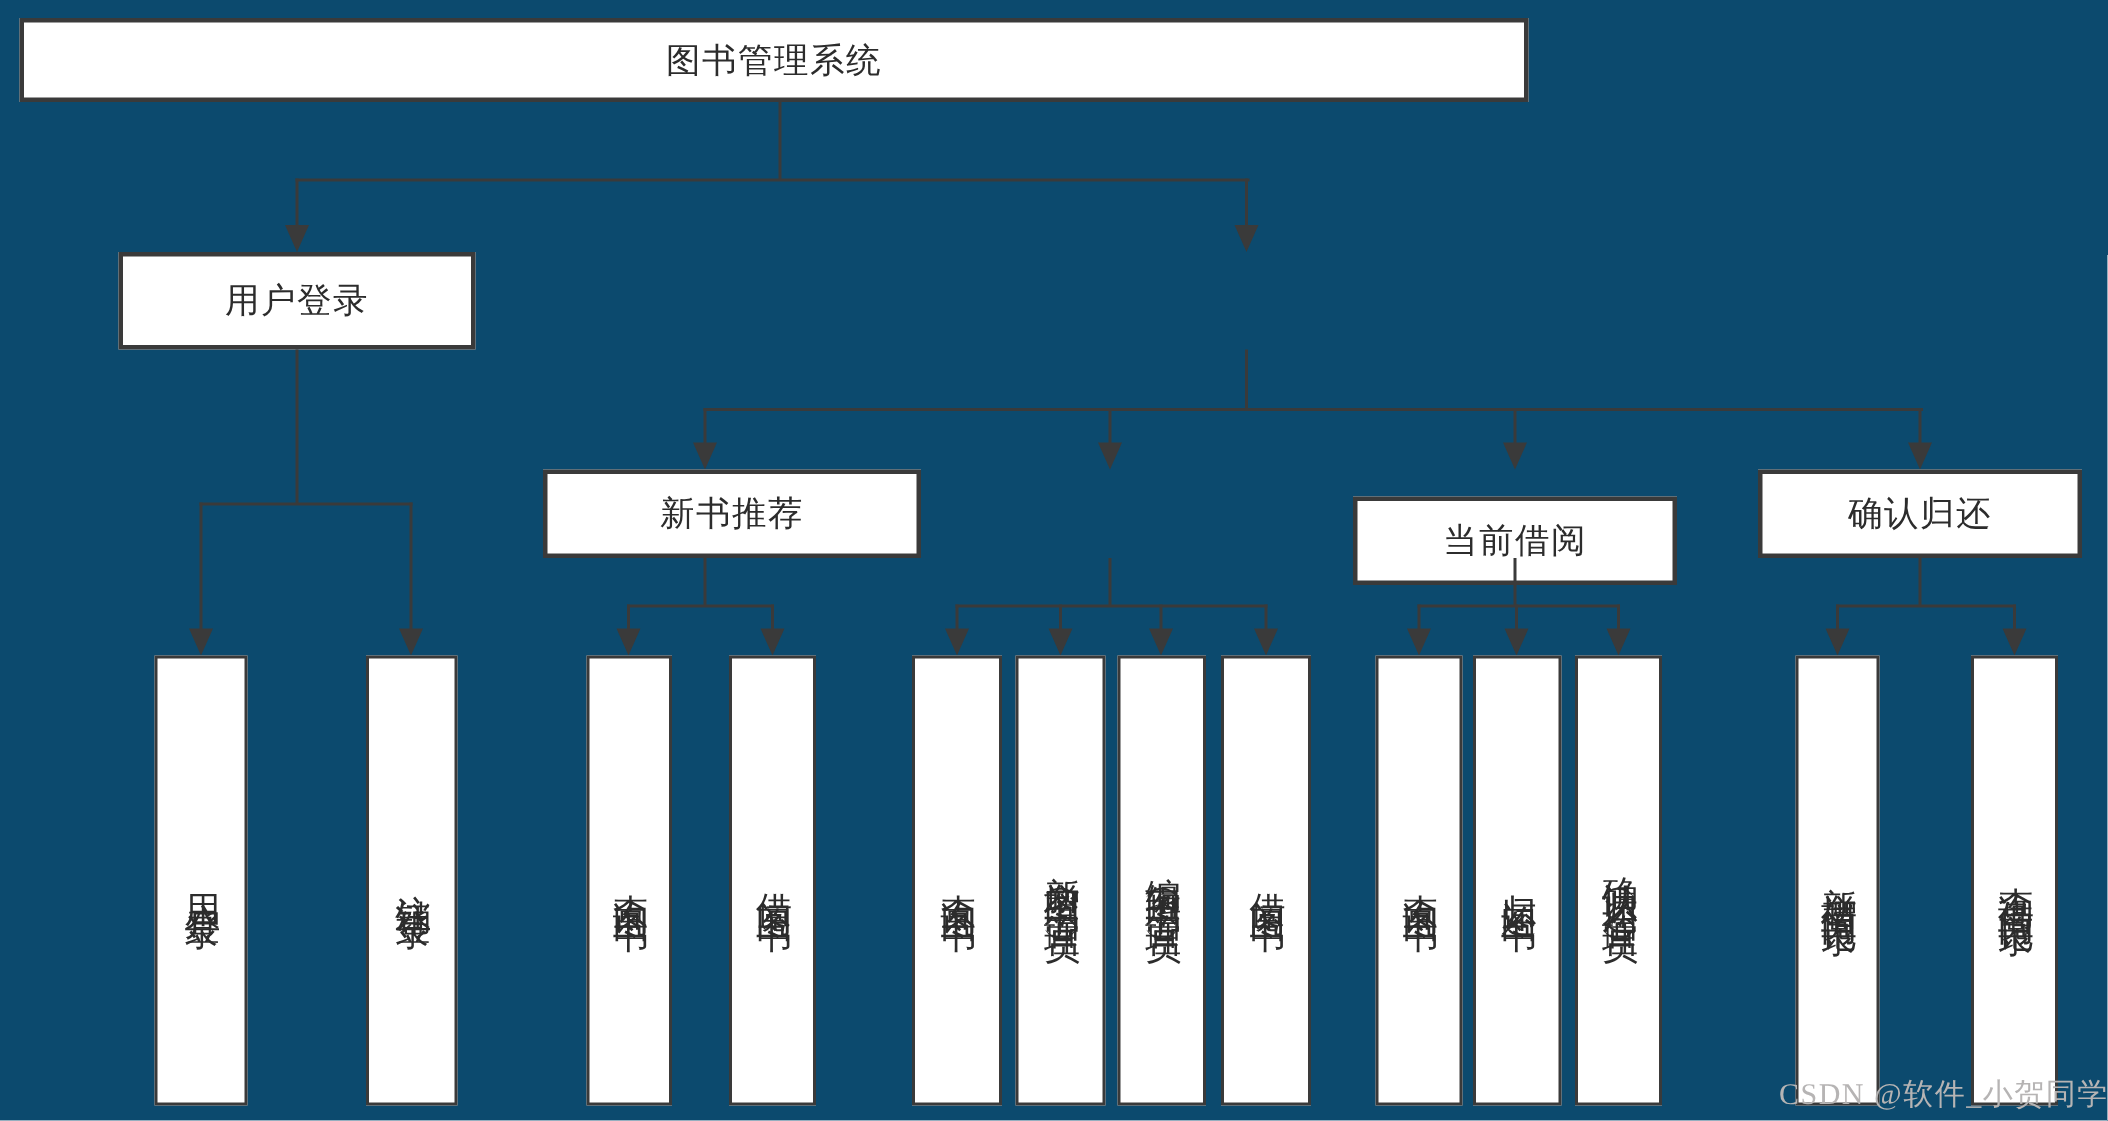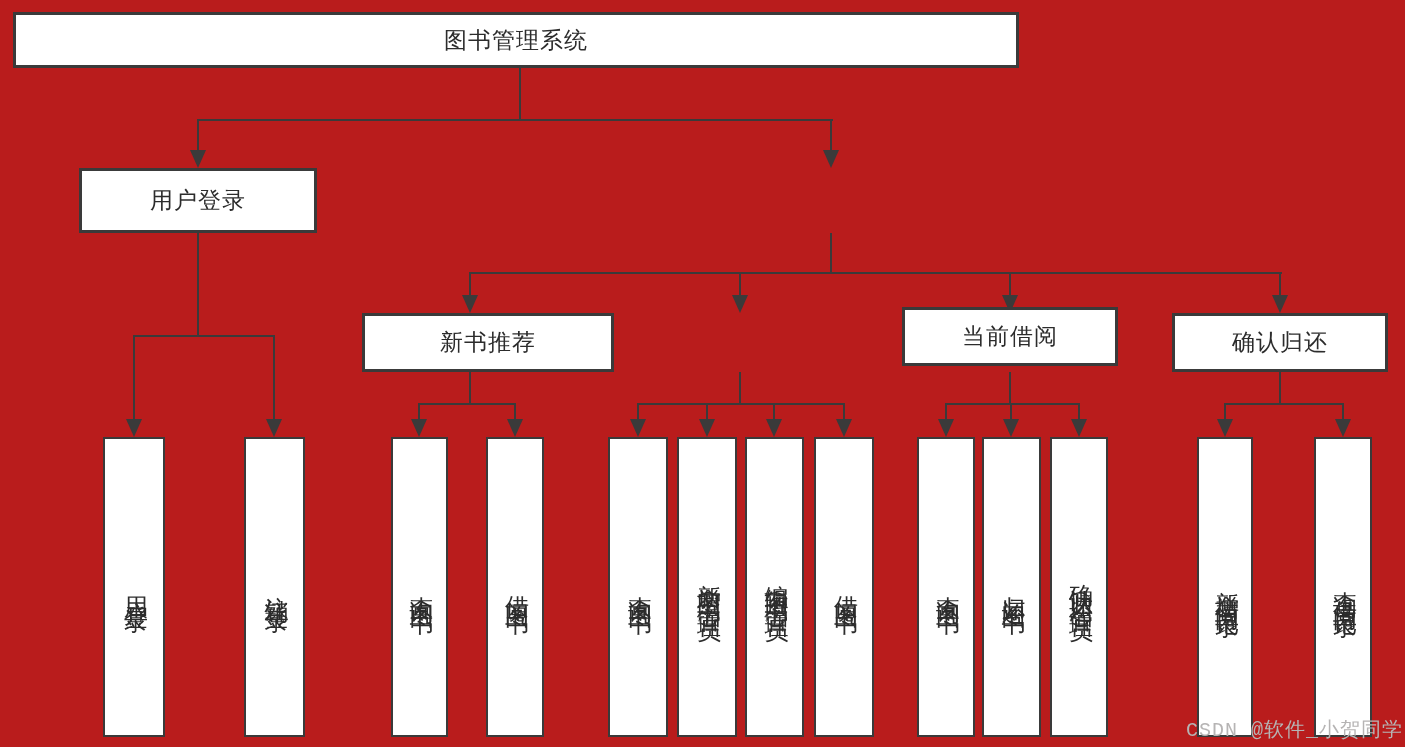--- a/index.html
+++ b/index.html
@@ -1,18 +1,18 @@
 <!DOCTYPE html>
 <html><head>
 <meta charset="utf-8">
 <style>
   html,body{margin:0;padding:0;background:#ffffff;}
   .canvas{
-    position:relative;width:1405px;height:747px;background:#b91c1c;
-    font-family:Liberation Mono, monospace;overflow:hidden;
+    position:relative;width:1405px;height:747px;background:#0c4a6e;
+    font-family:Liberation Serif, serif;overflow:hidden;
   }
   .box{
     position:absolute;box-sizing:border-box;background:#ffffff;
     border:3px solid #3a3a3a;display:flex;align-items:center;justify-content:center;
     color:#2c2c2c;
   }
   .leaf{border-width:2px;}
   .hlbl{font-size:23px;letter-spacing:1px;white-space:nowrap;}
   .vlbl{
     writing-mode:vertical-rl;text-orientation:mixed;
@@ -63,21 +63,21 @@
   <div class="line" style="left:739px;top:272px;width:2px;height:30px"></div>
   <div class="arrow" style="left:732px;top:295px"></div>
   <div class="line" style="left:1009px;top:272px;width:2px;height:30px"></div>
   <div class="arrow" style="left:1002px;top:295px"></div>
   <div class="line" style="left:1279px;top:272px;width:2px;height:30px"></div>
   <div class="arrow" style="left:1272px;top:295px"></div>
 
   <div class="box" style="left:362px;top:313px;width:252px;height:59px">
     <span class="hlbl">新书推荐</span>
   </div>
-  <div class="box" style="left:902px;top:307px;width:216px;height:59px">
+  <div class="box" style="left:902px;top:331px;width:216px;height:59px">
     <span class="hlbl">当前借阅</span>
   </div>
   <div class="box" style="left:1172px;top:313px;width:216px;height:59px">
     <span class="hlbl">确认归还</span>
   </div>
 
   <div class="line" style="left:469px;top:372px;width:2px;height:32px"></div>
   <div class="line" style="left:418px;top:403px;width:98px;height:2px"></div>
   <div class="line" style="left:418px;top:403px;width:2px;height:22px"></div>
   <div class="arrow" style="left:411px;top:419px"></div>

